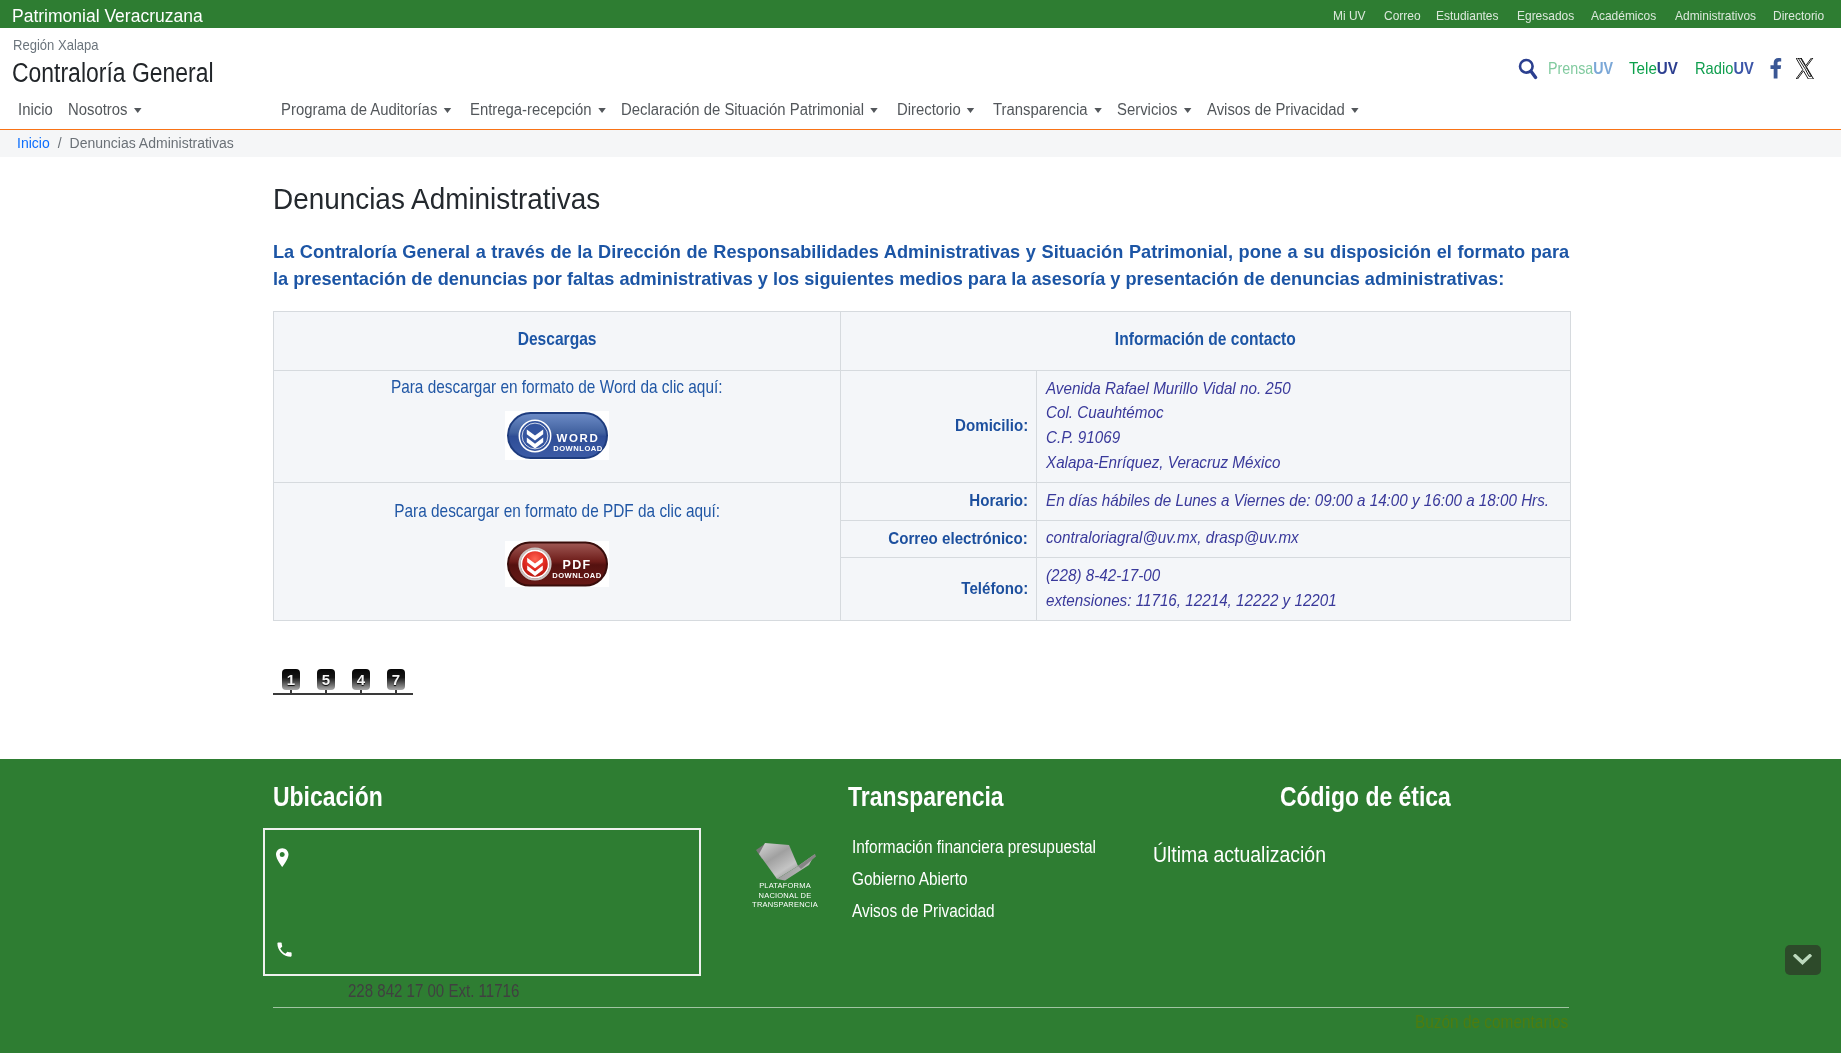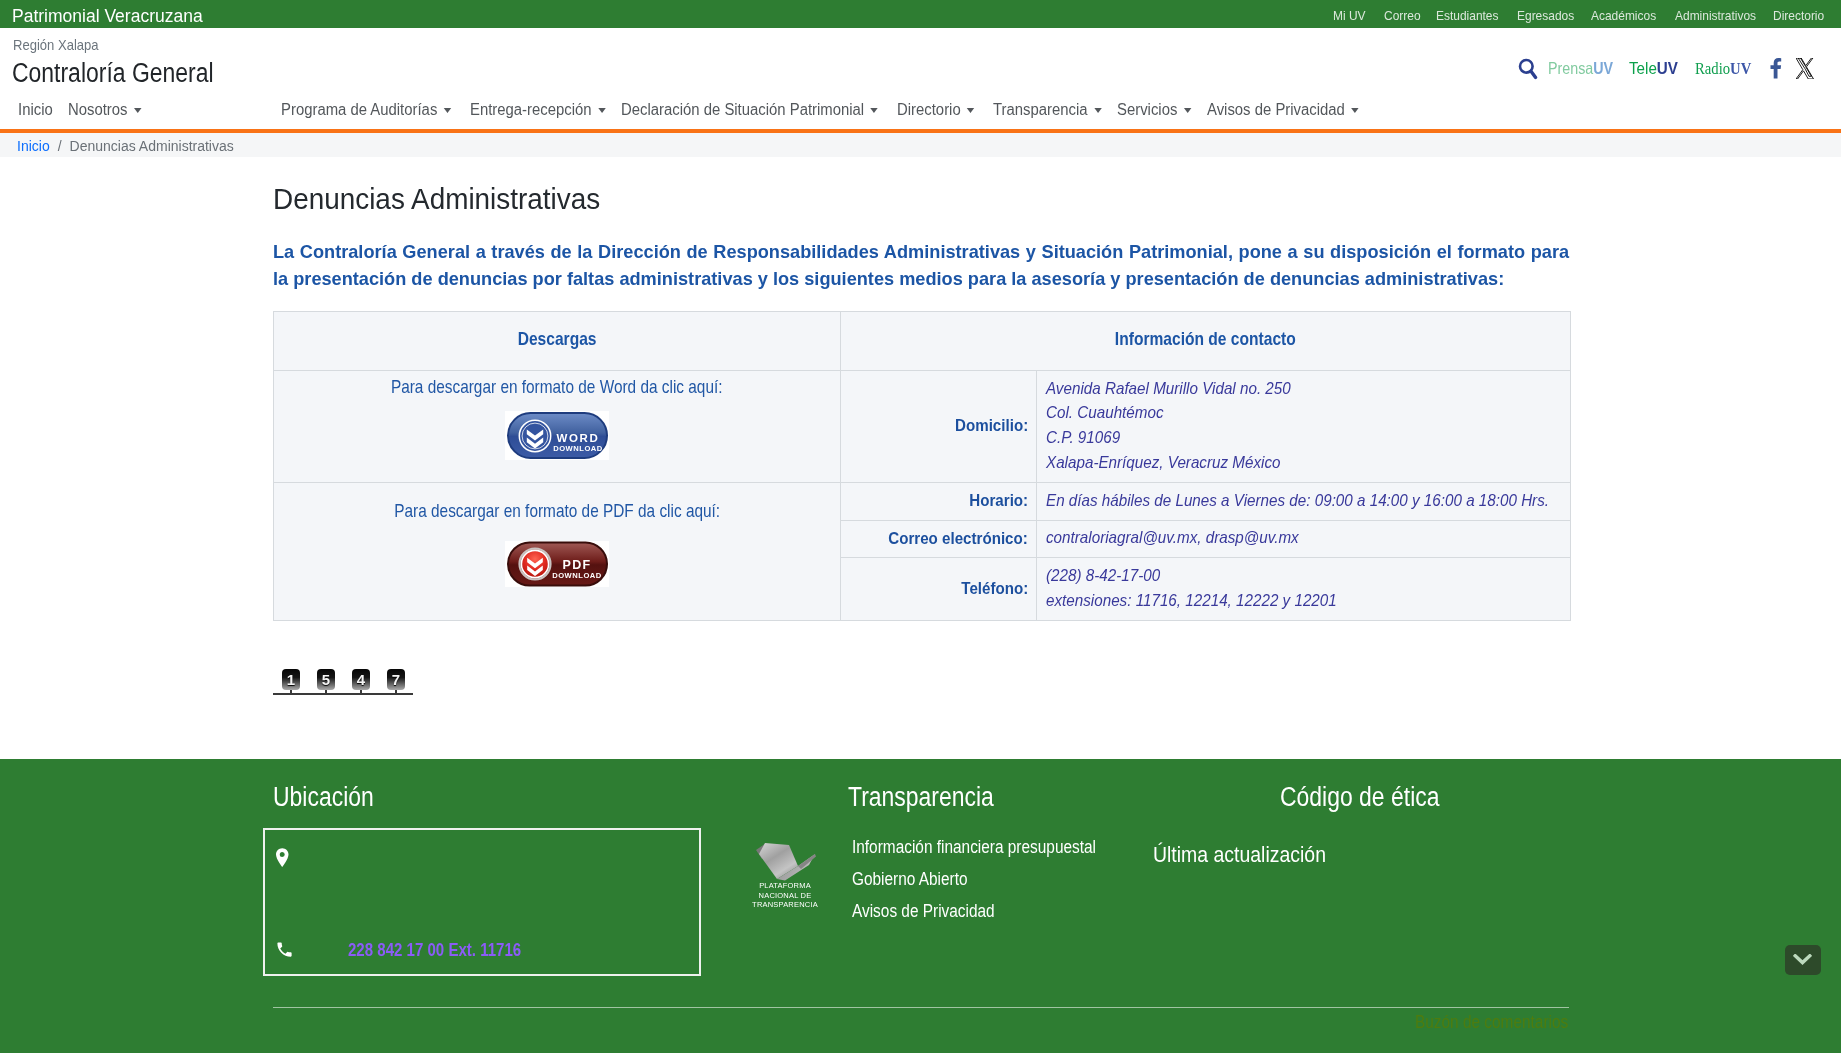--- a/index.html
+++ b/index.html
@@ -21,21 +21,21 @@
   .region { left:13px; top:37px; font-size:14.5px; color:#6c757d; }
   .sitename { left:12px; top:58px; font-size:27px; color:#212529; }
   .hbrand { position:absolute; top:58.5px; font-size:16.5px; }
 
   
   .navi { position:absolute; top:101px; font-size:16px; color:#53575b; white-space:nowrap; }
   .caret { display:inline-block; vertical-align:2px; margin-left:7px;
            border-top:5px solid #53575b; border-left:4.5px solid transparent; border-right:4.5px solid transparent; }
 
   
-  .crumbbar { left:0; top:129px; width:1841px; height:28px; background:#f5f6f7; border-top:4px solid #f97316; }
+  .crumbbar { left:0; top:129px; width:1841px; height:28px; background:#f5f6f7; border-top:1px solid #f97316; }
   .crumbbar .inner { position:absolute; left:17px; top:0; line-height:27px; font-size:14px; color:#6b7177; }
   .crumbbar a { color:#0d6efd; text-decoration:none; }
   .crumbbar .sep { margin:0 8px; color:#6b7177; }
 
   
   .h1 { left:273px; top:181.5px; font-size:30px; color:#24292e; }
   .lead { left:273px; top:239px; width:1355px; font-size:19px; line-height:26.5px;
           font-weight:bold; color:#1c55a5; text-align:justify;
           transform:scaleX(0.9565); transform-origin:0 0; }
 
@@ -49,24 +49,24 @@
   
   .digit { position:absolute; top:669px; width:18px; height:21px; border-radius:4px;
            background:linear-gradient(#060606 0%, #141414 40%, #aaaaaa 100%);
            color:#f5f5f5; font-size:15px; font-weight:bold; text-align:center; line-height:21px;
            text-shadow:0 1px 1px #000; }
   .stem { position:absolute; top:690px; width:2px; height:3.5px; background:#3a3a3a; }
   .cline { position:absolute; left:273px; top:693px; width:140px; height:1.8px; background:#3a3a3a; }
 
   
   .footer { left:0; top:759px; width:1841px; height:294px; background:#2e7d32; color:#fff; }
-  .fh { position:absolute; top:781.5px; font-size:27px; color:#fff; }
+  .fh { position:absolute; top:781.5px; font-size:27px; color:#fff;font-weight:bold; }
   .fbox { position:absolute; left:263px; top:827.5px; width:437.5px; height:148px; border:2px solid #eef1ee; }
   .faddr { position:absolute; left:348px; top:847px; font-size:17.5px; line-height:24.5px; color:#fff; }
-  .ftel  { position:absolute; left:348px; top:940px; font-size:17.5px; color:#8b5cf6;font-weight:bold; }
+  .ftel  { position:absolute; left:348px; top:981px; font-size:17.5px; color:#404040; }
   .flinks { position:absolute; left:852px; top:831px; font-size:17.5px; line-height:32px; color:#fff; }
   .fua { position:absolute; left:1153px; top:842px; font-size:22px; color:#fff; }
   .fln { position:absolute; left:1153px; top:868.5px; font-size:17.5px; line-height:23.5px; color:#fff; }
   .fsep { position:absolute; left:273px; top:1007px; width:1296px; height:1px; background:rgba(255,255,255,0.55); }
   .fcopy { position:absolute; left:273px; top:1011.5px; font-size:17.5px; color:#fff; }
   .fbuzon { position:absolute; left:1415px; top:1011.5px; font-size:17.5px; color:#4d7c0f; }
 
   .scrollbtn { left:1785px; top:945px; width:35.5px; height:29.5px; background:#2d4a2a; border-radius:5px;
                display:flex; align-items:center; justify-content:center; }
 </style>
@@ -87,21 +87,21 @@
 
   <div class="abs region"><span class="sx" style="transform:scaleX(0.9);">Región Xalapa</span></div>
   <div class="abs sitename"><span class="sx" style="transform:scaleX(0.85);">Contraloría General</span></div>
 
   <svg class="abs" style="left:1517px; top:56px;" width="21" height="24" viewBox="0 0 21 24">
     <circle cx="9.3" cy="10.3" r="6.3" fill="none" stroke="#2b3f8f" stroke-width="2.6"></circle>
     <line x1="14" y1="15.3" x2="18.6" y2="21.4" stroke="#2b3f8f" stroke-width="3.4" stroke-linecap="round"></line>
   </svg>
   <span class="abs hbrand" style="left:1547.5px;"><span class="sx" style="transform:scaleX(0.865);"><span style="color:#82cba0;">Prensa</span><b style="color:#7ba7d7;">UV</b></span></span>
   <span class="abs hbrand" style="left:1629px;text-align:right;"><span class="sx" style="transform:scaleX(0.92);"><span style="color:#0aa04a;">Tele</span><b style="color:#2c3e90;">UV</b></span></span>
-  <span class="abs hbrand" style="left:1695px;font-family:Liberation Serif, serif;"><span class="sx" style="transform:scaleX(0.89);"><span style="color:#0f9e4e;">Radio</span><b style="color:#3c56a8;">UV</b></span></span>
+  <span class="abs hbrand" style="left:1695px;"><span class="sx" style="transform:scaleX(0.89);"><span style="color:#0f9e4e;">Radio</span><b style="color:#3c56a8;">UV</b></span></span>
   <svg class="abs" style="left:1770px; top:58px;" width="11.5" height="20.5" viewBox="0 0 11.5 20.5">
     <path d="M7.5 20.5V11h3.1l0.5-3.7H7.5V5.2c0-1.1 0.3-1.8 1.8-1.8h1.9V0.2C10.9 0.1 9.7 0 8.4 0 5.6 0 3.7 1.7 3.7 4.8V7.3H0.5V11h3.2v9.5z" fill="#3a5795"></path>
   </svg>
   <svg class="abs" style="left:1796px; top:57.5px;" width="17.5" height="21" viewBox="0 0 1200 1227" preserveAspectRatio="none">
     <path d="M714.163 519.284 L1160.89 0 H1055.03 L667.137 450.887 L357.328 0 H0 L468.492 681.821 L0 1226.37 H105.866 L515.491 750.218 L842.672 1226.37 H1200 L714.163 519.284 Z M659.33 687.828 L611.86 619.934 L144.011 0 H306.615 L611.412 435.991 L658.88 503.881 L1055.08 1070.8 H892.476 L659.33 687.828 Z" fill="#fff" stroke="#000" stroke-width="55"></path>
   </svg>
 
   <span class="abs navi" style="left:17.5px;"><span class="sx" style="transform:scaleX(0.93);">Inicio</span></span>
   <span class="abs navi" style="left:68px;"><span class="sx" style="transform:scaleX(0.93);">Nosotros<span class="caret"></span></span></span>
   <span class="abs navi" style="left:160px;margin-top:26px;"><span class="sx" style="transform:scaleX(0.93);">Normatividad<span class="caret"></span></span></span>

